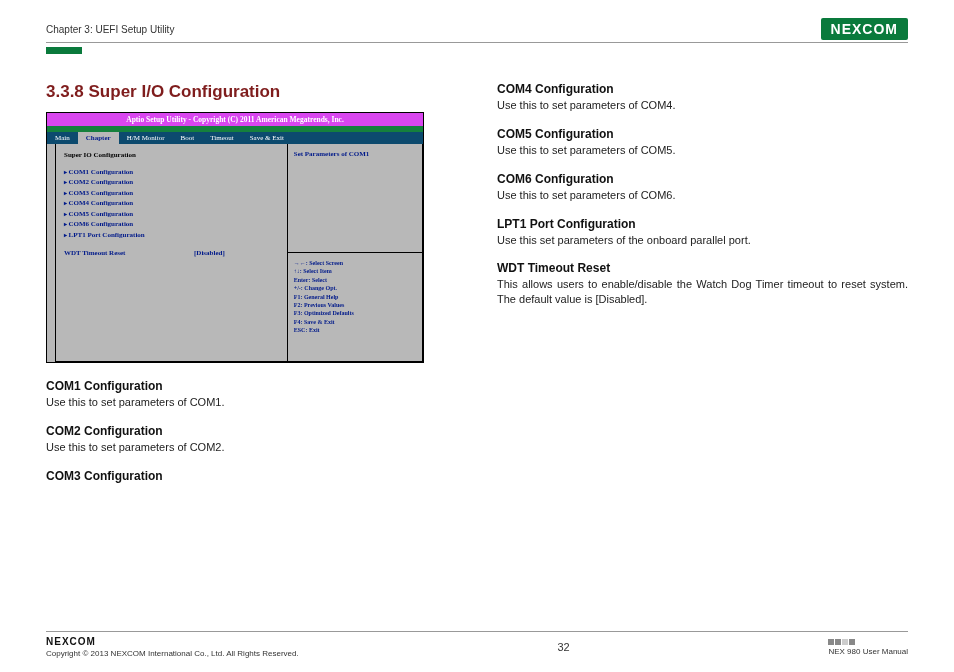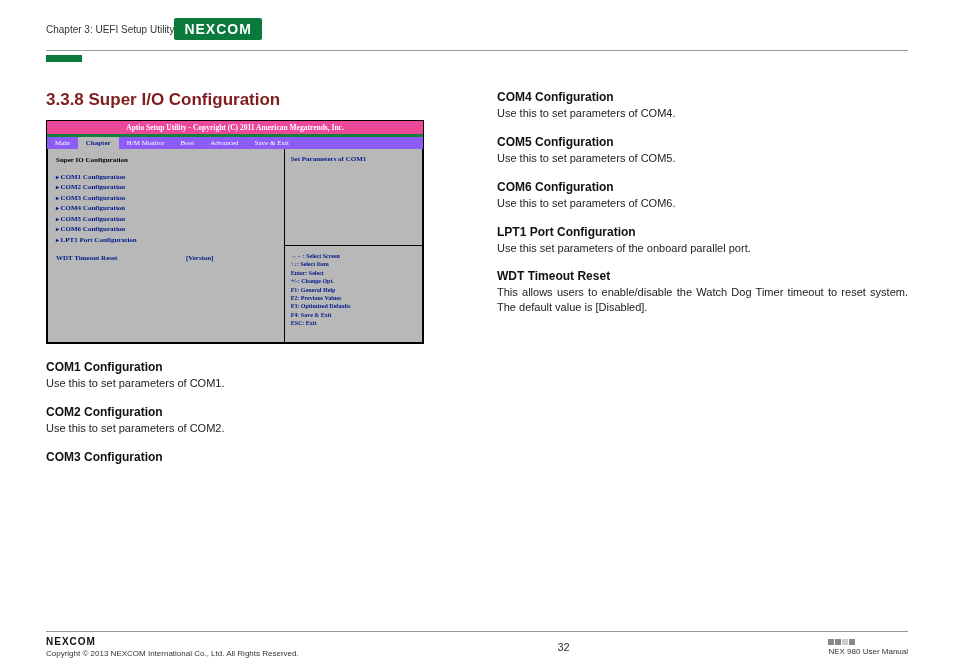--- a/index.html
+++ b/index.html
@@ -10,24 +10,24 @@
     background: #fff;
     color: #222;
     position: relative;
     font-size: 11px;
   }
   .page {
     padding: 18px 46px 0 46px;
   }
   .topbar {
     display: flex;
-    justify-content: flex-start;
+    justify-content: space-between;
     align-items: center;
     border-bottom: 1px solid #999;
-    padding-bottom: 10px;
+    padding-bottom: 2px;
   }
   .chapter { font-size: 10px; color: #333; }
   .logo {
     background: #0a7a3c;
     color: #fff;
     font-weight: bold;
     font-size: 14px;
     padding: 3px 10px;
     border-radius: 2px;
     letter-spacing: 1px;
@@ -47,48 +47,49 @@
   }
   
   .bios {
     border: 1px solid #000;
     background: #b8b8b8;
     width: 378px;
     font-family: "Times New Roman", serif;
     font-size: 7px;
   }
   .bios-title {
-    background: #ec4899;
+    background: #d946ef;
     color: #fff;
     text-align: center;
     padding: 2px 0;
     font-weight: bold;
     font-size: 7.5px;
   }
   .bios-tabs {
     display: flex;
-    background: #8b5cf6;
-    color: #fff;
-    font-size: 7px;
-    border-top: 3px solid #15803d;
+    background: #0c4a6e;
+    color: #fff;
+    font-size: 7px;
+    border-top: 6px solid #15803d;
   }
   .bios-tab {
     padding: 2px 8px;
     border-right: 0;
   }
   .bios-tab.selected {
     background: #b8b8b8;
     color: #001a8a;
     font-weight: bold;
   }
   .bios-body {
     display: flex;
     border: 1px solid #000;
     border-top: none;
-    height: 194px;
+    height: 218px;
+    margin-left: 8px;
   }
   .bios-left {
     flex: 1.6;
     border-right: 1px solid #000;
     padding: 6px 8px;
     color: #001a8a;
     font-weight: bold;
     font-size: 7px;
     line-height: 1.5;
   }
@@ -172,37 +173,37 @@
     <div class="col">
       <h2 class="section-title">3.3.8  Super I/O Configuration</h2>
 
       <div class="bios">
         <div class="bios-title">Aptio Setup Utility - Copyright (C) 2011 American Megatrends, Inc.</div>
         <div class="bios-tabs">
           <span class="bios-tab">Main</span>
           <span class="bios-tab selected">Chapter</span>
           <span class="bios-tab">H/M Monitor</span>
           <span class="bios-tab">Boot</span>
-          <span class="bios-tab">Advanced</span>
+          <span class="bios-tab">Timeout</span>
           <span class="bios-tab">Save &amp; Exit</span>
         </div>
         <div class="bios-body">
           <div class="bios-left">
             <div class="hdr">Super IO Configuration</div>
             <div class="item">COM1 Configuration</div>
             <div class="item">COM2 Configuration</div>
             <div class="item">COM3 Configuration</div>
             <div class="item">COM4 Configuration</div>
             <div class="item">COM5 Configuration</div>
             <div class="item">COM6 Configuration</div>
             <div class="item">LPT1 Port Configuration</div>
             <div style="height:8px"></div>
             <div class="row">
               <span class="k">WDT Timeout Reset</span>
-              <span>[Version]</span>
+              <span>[Disabled]</span>
             </div>
           </div>
           <div class="bios-right">
             <div class="bios-help-top">Set Parameters of COM1</div>
             <div class="bios-help-bot">
               <div>→←: Select Screen</div>
               <div>↑↓: Select Item</div>
               <div>Enter: Select</div>
               <div>+/-: Change Opt.</div>
               <div>F1: General Help</div>

